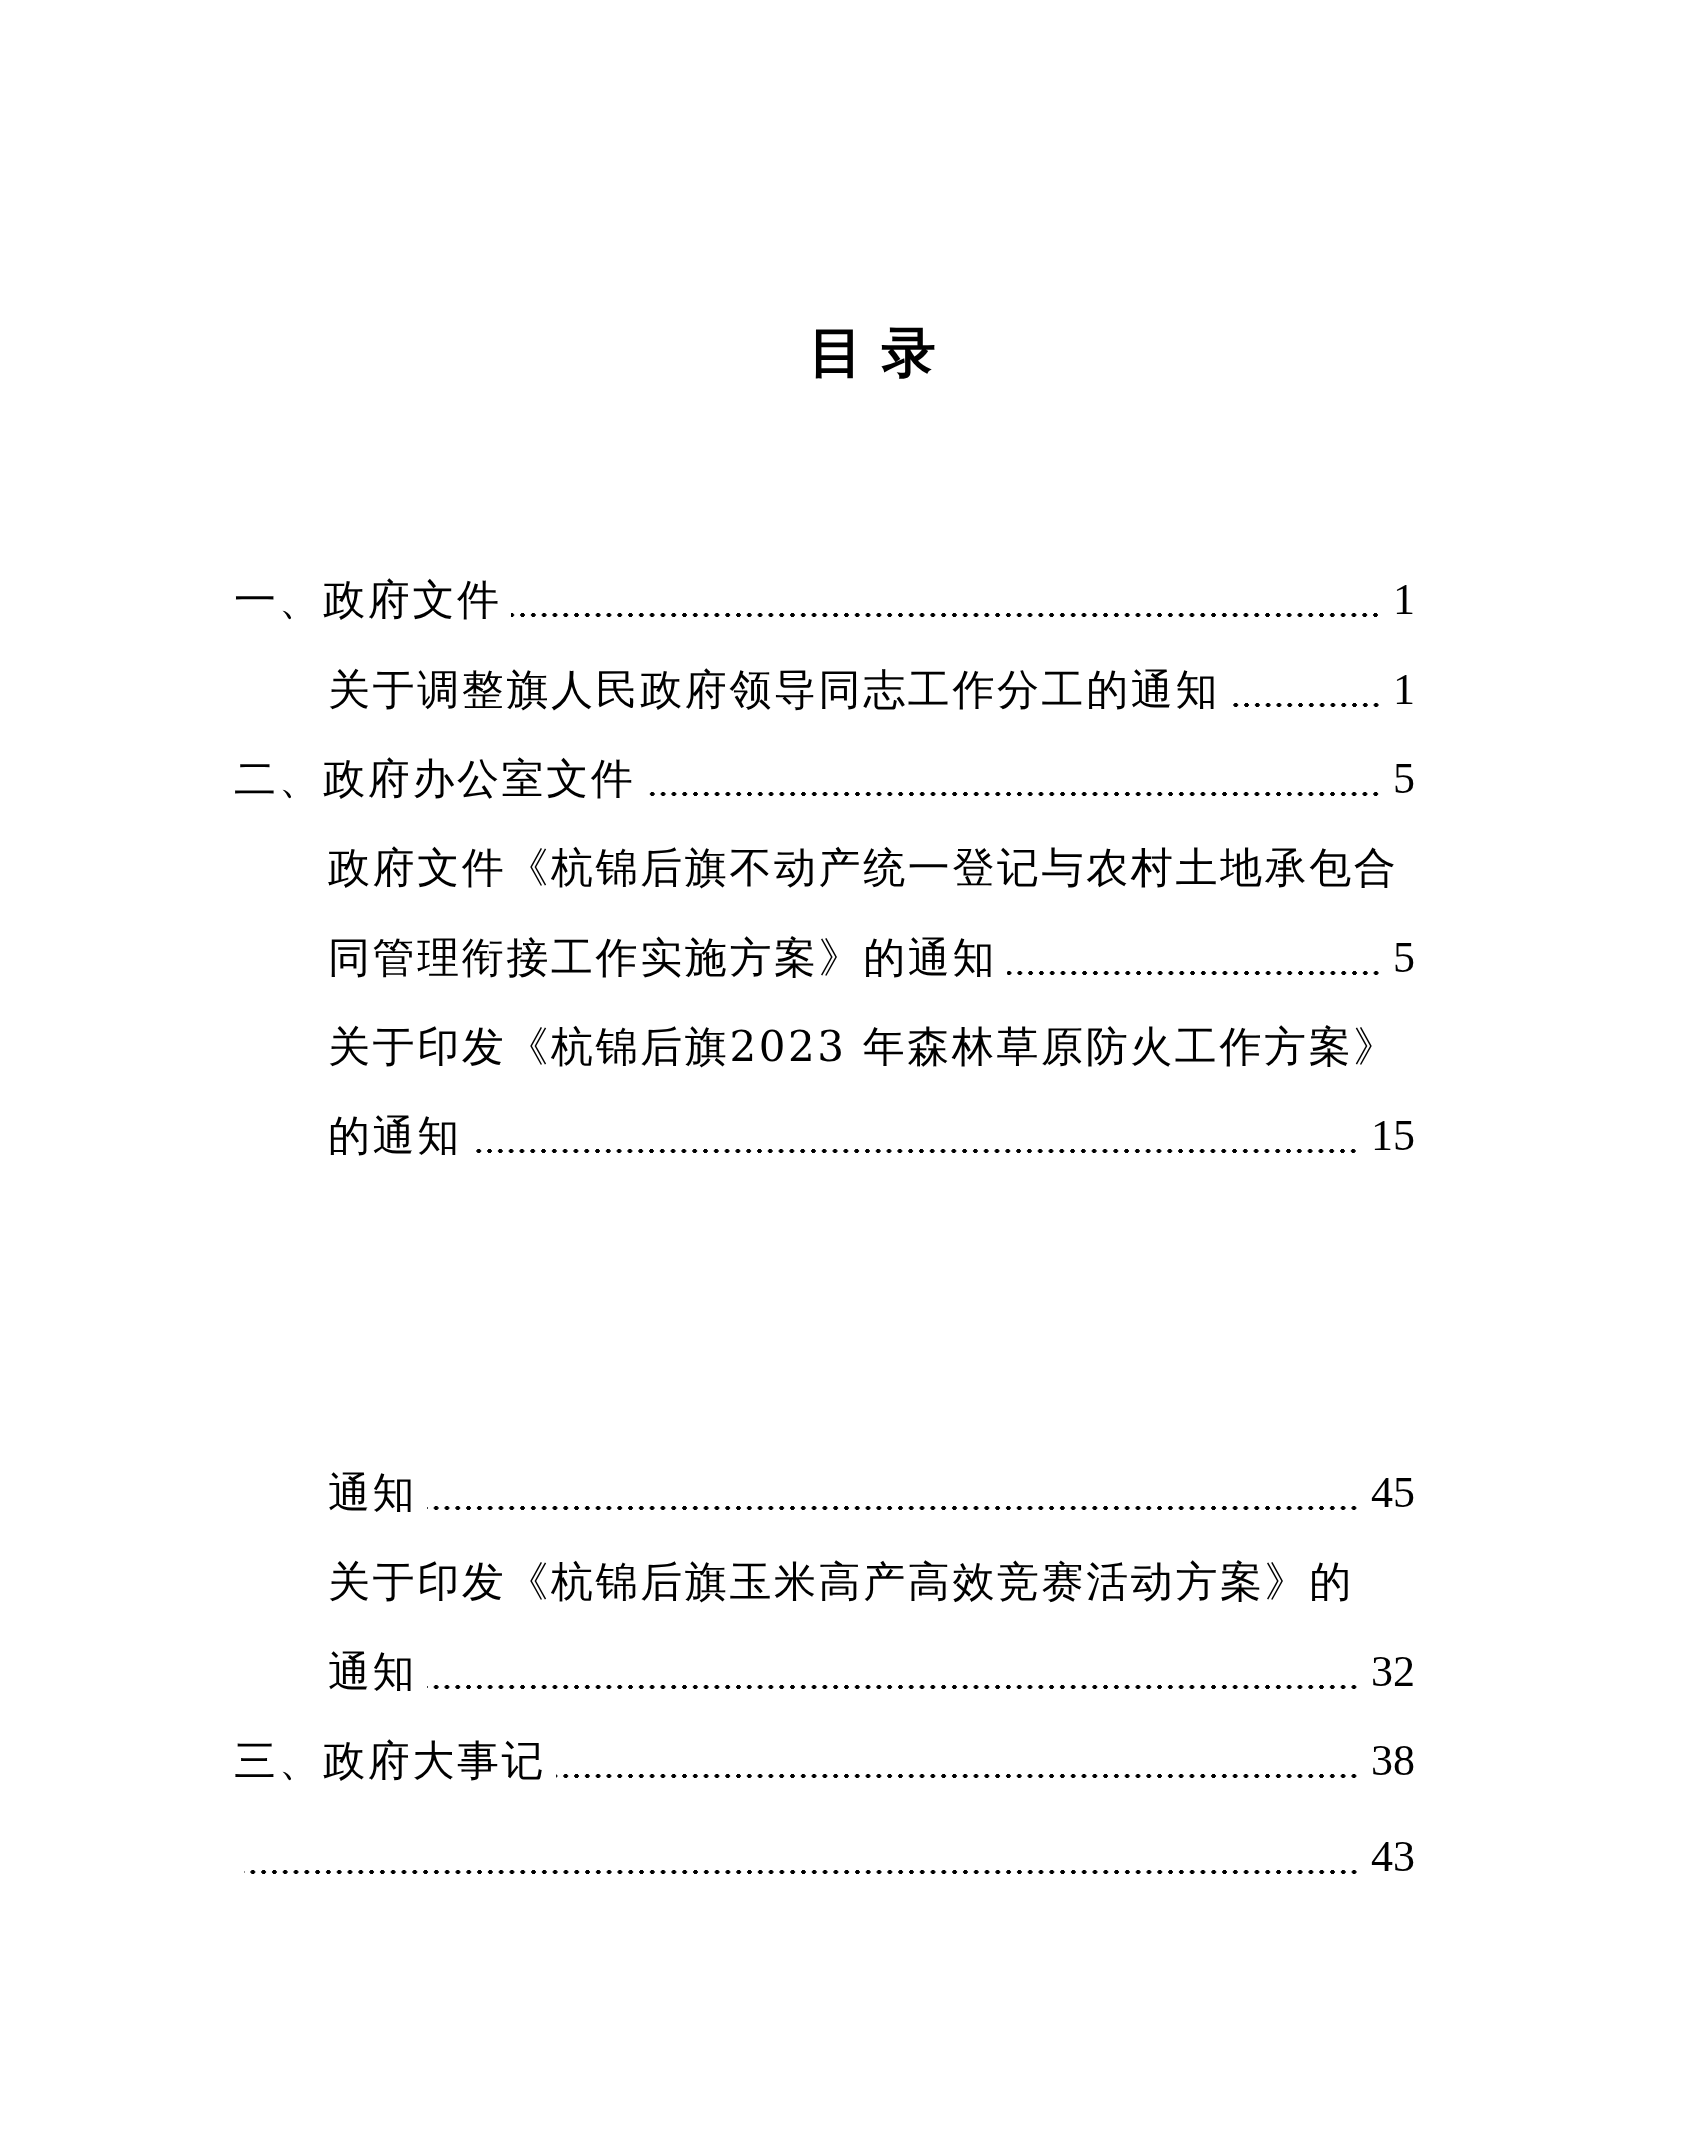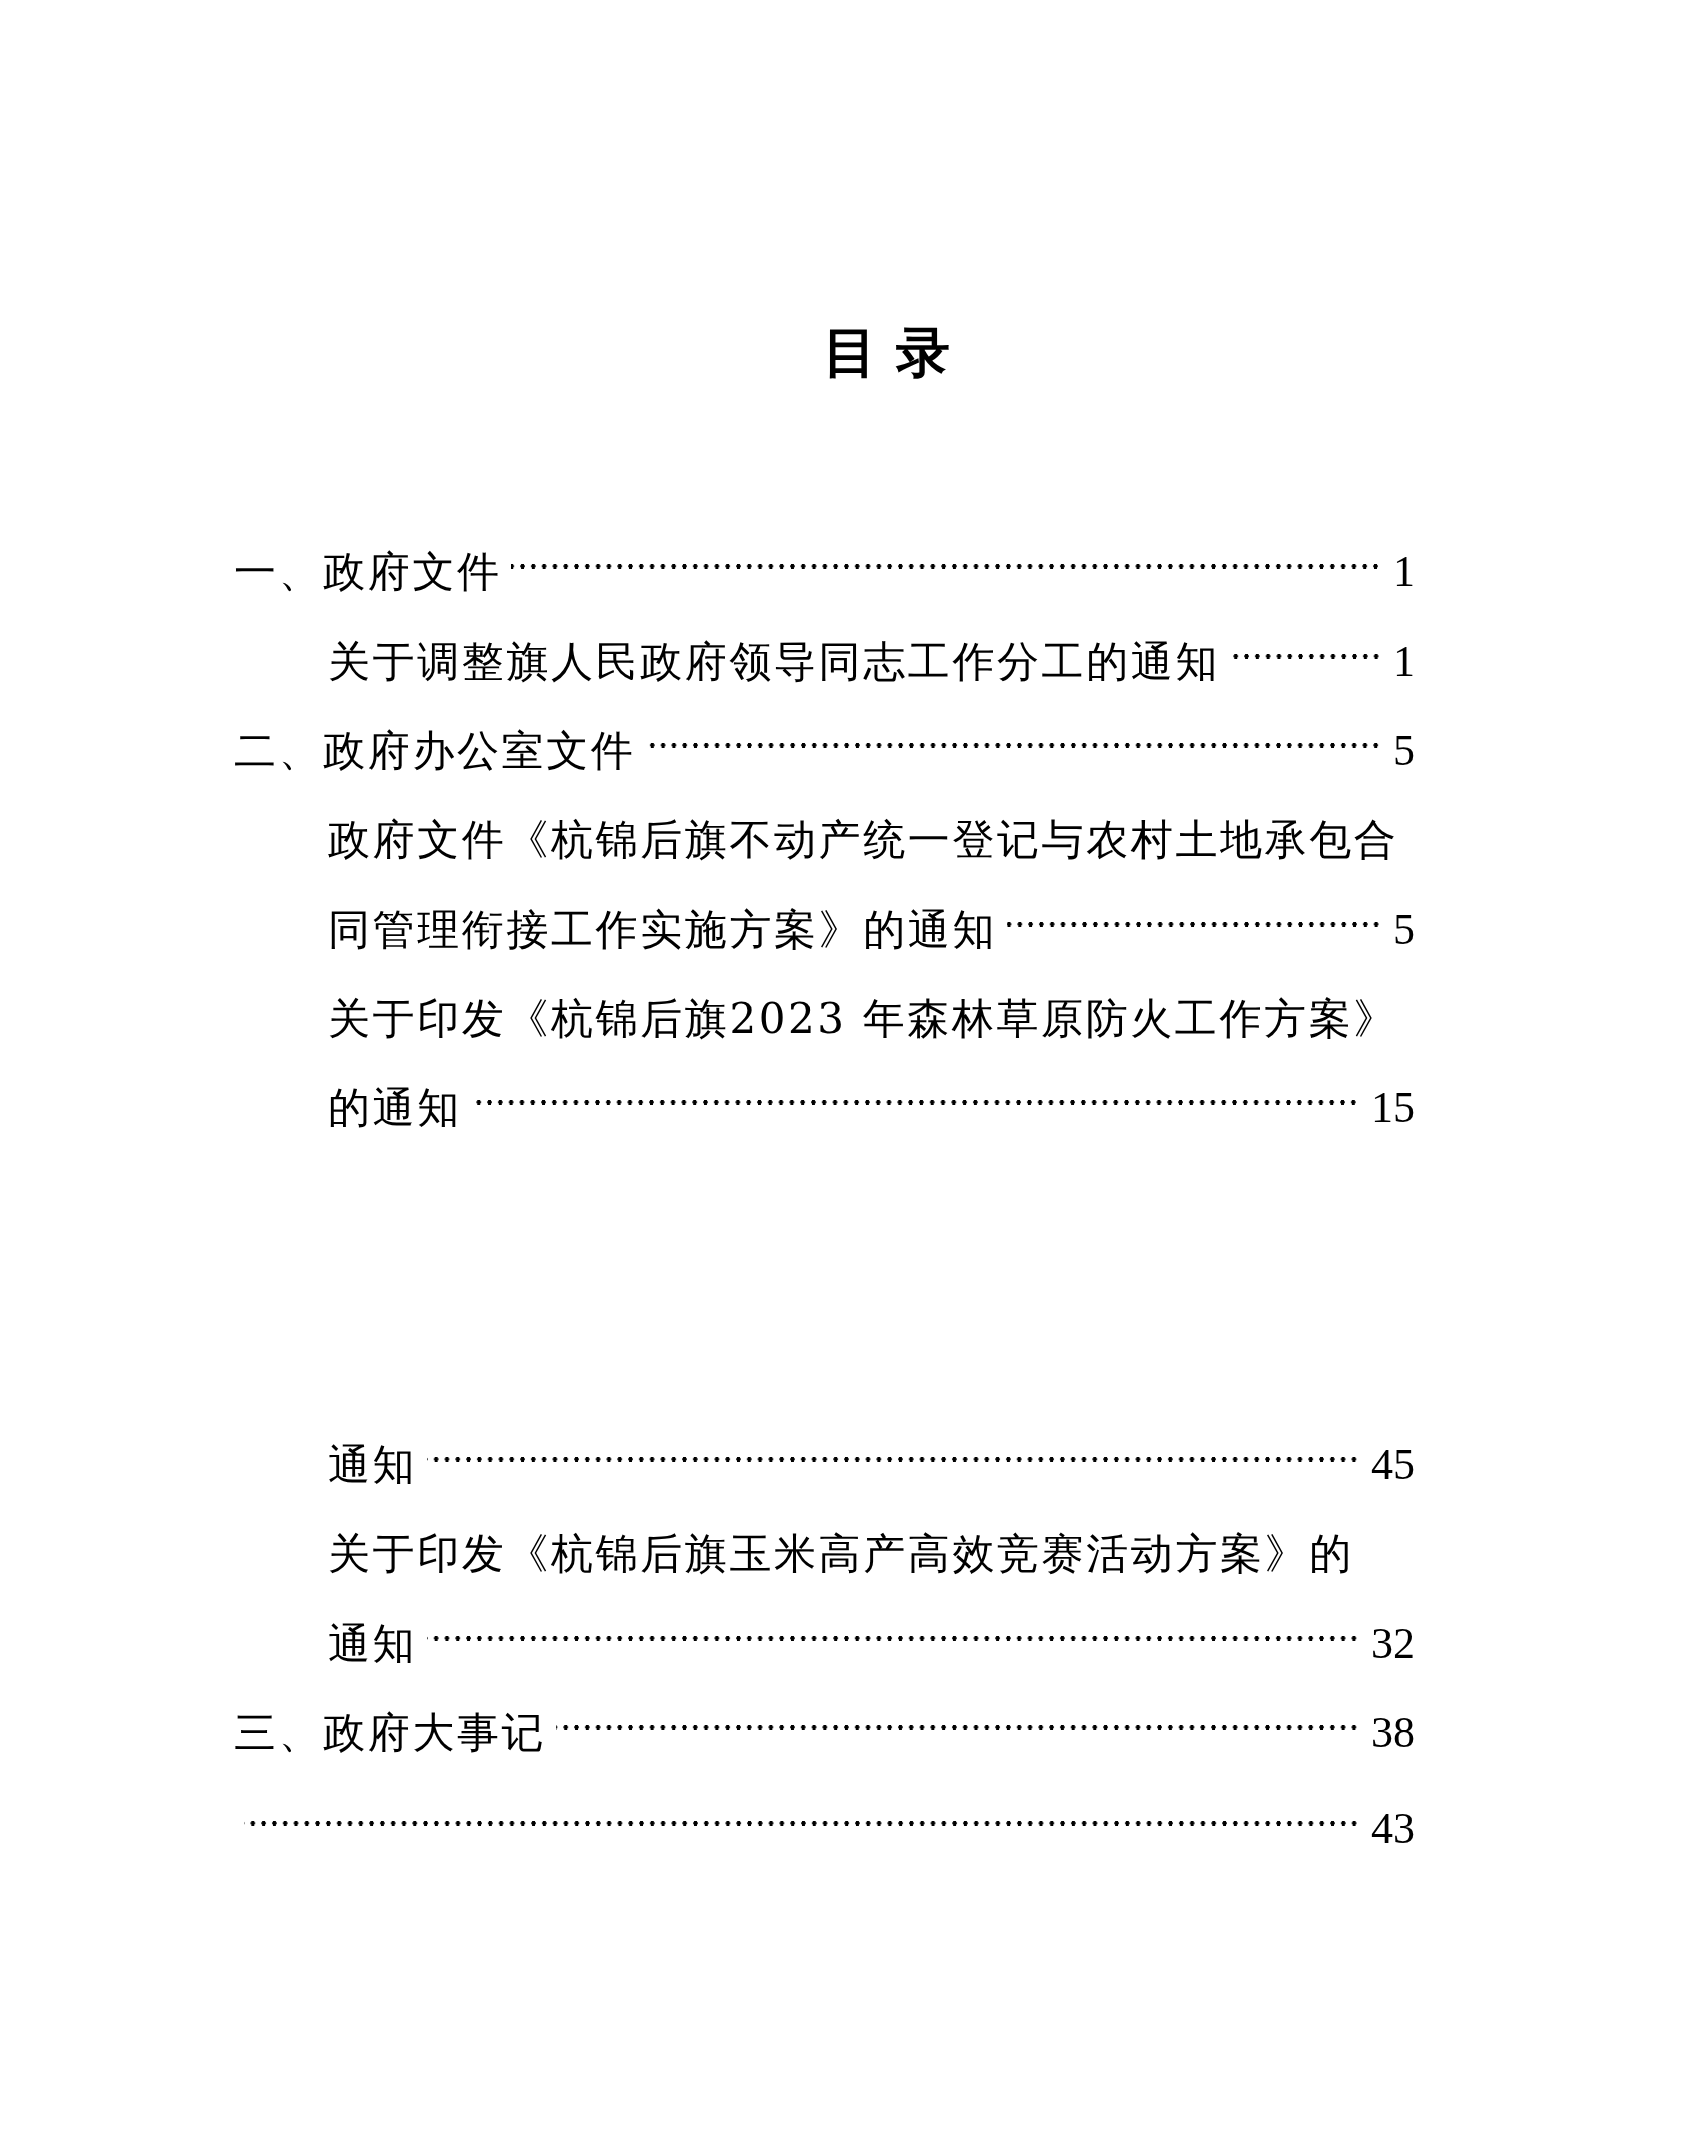--- a/index.html
+++ b/index.html
@@ -26,38 +26,38 @@
     left: 809px;
     top: 316px;
     width: 155px;
     height: 73px;
     font-family: "DejaVu Serif", "Liberation Serif", serif;
     font-size: 54px;
     font-weight: bold;
     line-height: 73px;
     letter-spacing: 0;
     white-space: pre;
-    text-align: center;
   }
   .toc {
     position: absolute;
     left: 0; top: 0;
     width: 1707px;
     height: 2414px;
   }
   .row {
     position: absolute;
     right: 292px; 
     height: 56px;
     display: flex;
-    align-items: center;
+    align-items: flex-end;
     font-family: "DejaVu Serif", "Liberation Serif", serif;
     font-size: 42px;
     line-height: 56px;
     white-space: nowrap;
+    margin-top: 28px;
   }
   .row.level1 { left: 234px; }
   .row.level2 { left: 328px; }
   .row .txt {
     flex: 0 0 auto;
     letter-spacing: 2.6px;
   }
   .row .leader {
     flex: 1 1 auto;
     height: 4.3px;

